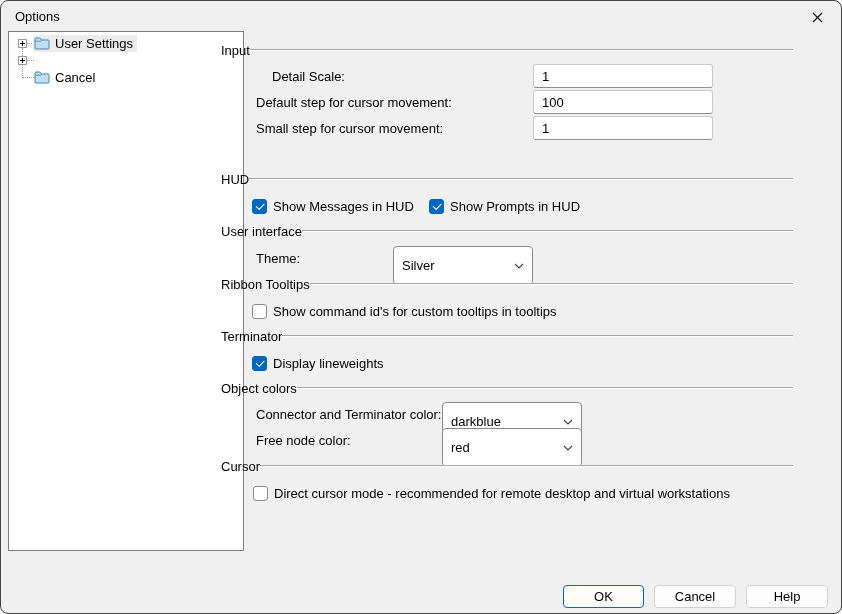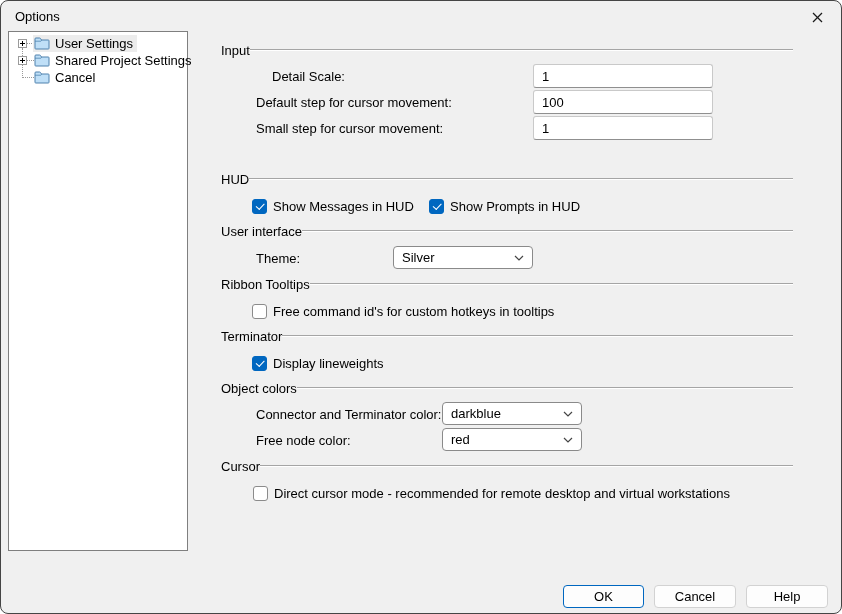--- a/index.html
+++ b/index.html
@@ -6,42 +6,42 @@
   .dialog{
     position:relative;width:842px;height:614px;box-sizing:border-box;
     background:#f0f0f0;border:1px solid #454545;border-radius:8px;overflow:hidden;
     font-family:"Liberation Sans",sans-serif;font-size:13px;color:#000;
   }
   
   .title{position:absolute;left:14px;top:8px;font-size:13px;}
   .close-btn{position:absolute;right:7px;top:4px;width:34px;height:24px;
     display:flex;align-items:center;justify-content:center;border-radius:4px;cursor:default;}
   
-  .tree-panel{position:absolute;left:7px;top:30px;width:180px;height:520px;
+  .tree-panel{position:absolute;left:7px;top:30px;width:236px;height:520px;
     background:#ffffff;border:1px solid #7f7f7f;box-sizing:border-box;}
   .tree-row{position:absolute;left:24px;height:17px;display:flex;align-items:center;
     gap:5px;padding:0 4px 0 1px;white-space:nowrap;}
   .tree-row.selected{background:#ececec;}
   .tree-label{font-size:13px;}
   .expand-box{position:absolute;left:9px;width:9px;height:9px;border:1px solid #9b9b9b;
     background:#fff;box-sizing:border-box;}
   .expand-box::before{content:"";position:absolute;left:1px;top:3px;width:5px;height:1px;background:#000;}
   .expand-box::after{content:"";position:absolute;left:3px;top:1px;width:1px;height:5px;background:#000;}
   .tree-vline{position:absolute;left:13px;top:16px;height:30px;width:0;border-left:1px dotted #9a9a9a;}
   .tree-hstub{position:absolute;height:0;border-top:1px dotted #9a9a9a;}
   
   .group{position:absolute;left:220px;width:572px;height:16px;display:flex;align-items:center;}
   .group-title{white-space:nowrap;}
   .group-line{flex:1;height:0;border-top:1px solid #a5a5a5;border-bottom:1px solid #ffffff;}
   
   .field-label{position:absolute;white-space:nowrap;}
   .text-input{position:absolute;width:180px;height:24px;box-sizing:border-box;
     background:#fff;border:1px solid #c9c9c9;border-bottom-color:#8f8f8f;border-radius:3px;
     font-family:"Liberation Sans",sans-serif;font-size:13px;padding:0 8px;color:#000;outline:none;}
-  .combo{position:absolute;width:140px;height:23px;box-sizing:border-box;background:#fff;
+  .combo{position:absolute;width:140px;height:39px;box-sizing:border-box;background:#fff;
     border:1px solid #8a8a8a;border-radius:4px;display:flex;align-items:center;
     justify-content:space-between;padding:0 8px 0 8px;cursor:default;}
   .combo-text{white-space:nowrap;}
   
   .cb-row{position:absolute;display:flex;align-items:center;gap:6px;height:16px;white-space:nowrap;}
   .checkbox{width:15px;height:15px;box-sizing:border-box;border:1px solid #8b8b8b;
     border-radius:3px;background:#fff;position:relative;flex:none;}
   .checkbox.checked{background:#0067c0;border-color:#0067c0;}
   .checkbox.checked::after{content:"";position:absolute;left:2.5px;top:3.5px;width:7px;height:3.5px;
     border-left:1.6px solid #fff;border-bottom:1.6px solid #fff;transform:rotate(-47deg);}
@@ -80,29 +80,20 @@
     <div class="tree-row selected" style="top:3px;">
       <span style="display:flex;">
         <svg width="16" height="13" viewBox="0 0 16 13">
           <path d="M1 2 Q1 1 1.8 1 L5.6 1 Q6.2 1 6.5 1.5 L7.5 3 L14.3 3 Q15 3 15 3.7 L15 11.3 Q15 12 14.3 12 L1.7 12 Q1 12 1 11.3 Z" fill="#bfdff7" stroke="#4e81ad" stroke-width="1"></path>
           <path d="M1 4.2 L6.9 4.2 L7.8 3.1" fill="none" stroke="#4e81ad" stroke-width="0.8"></path>
         </svg>
       </span>
       <span class="tree-label">User Settings</span>
     </div>
 
-    <div class="tree-row" style="top:20px;">
-      <span style="display:flex;">
-        <svg width="16" height="13" viewBox="0 0 16 13">
-          <path d="M1 2 Q1 1 1.8 1 L5.6 1 Q6.2 1 6.5 1.5 L7.5 3 L14.3 3 Q15 3 15 3.7 L15 11.3 Q15 12 14.3 12 L1.7 12 Q1 12 1 11.3 Z" fill="#bfdff7" stroke="#4e81ad" stroke-width="1"></path>
-          <path d="M1 4.2 L6.9 4.2 L7.8 3.1" fill="none" stroke="#4e81ad" stroke-width="0.8"></path>
-        </svg>
-      </span>
-      <span class="tree-label">Shared Project Settings</span>
-    </div>
 
     <div class="tree-row" style="top:37px;">
       <span style="display:flex;">
         <svg width="16" height="13" viewBox="0 0 16 13">
           <path d="M1 2 Q1 1 1.8 1 L5.6 1 Q6.2 1 6.5 1.5 L7.5 3 L14.3 3 Q15 3 15 3.7 L15 11.3 Q15 12 14.3 12 L1.7 12 Q1 12 1 11.3 Z" fill="#bfdff7" stroke="#4e81ad" stroke-width="1"></path>
           <path d="M1 4.2 L6.9 4.2 L7.8 3.1" fill="none" stroke="#4e81ad" stroke-width="0.8"></path>
         </svg>
       </span>
       <span class="tree-label">Cancel</span>
     </div>
@@ -145,21 +136,21 @@
         </svg>
     </span>
   </div>
 
   <div class="group" style="top:275px">
     <span class="group-title">Ribbon Tooltips</span>
     <span class="group-line"></span>
   </div>
   <div class="cb-row" style="left:251px;top:302px">
     <span class="checkbox"></span>
-    <span>Free command id's for custom hotkeys in tooltips</span>
+    <span>Show command id's for custom tooltips in tooltips</span>
   </div>
 
   <div class="group" style="top:327px">
     <span class="group-title">Terminator</span>
     <span class="group-line"></span>
   </div>
   <div class="cb-row" style="left:251px;top:354px">
     <span class="checkbox checked"></span>
     <span>Display lineweights</span>
   </div>

